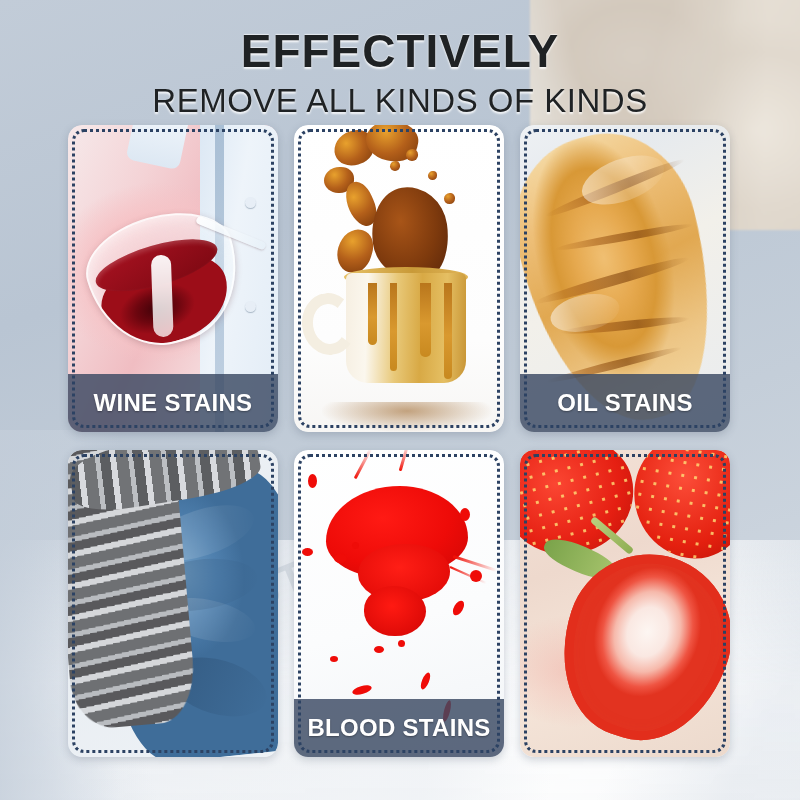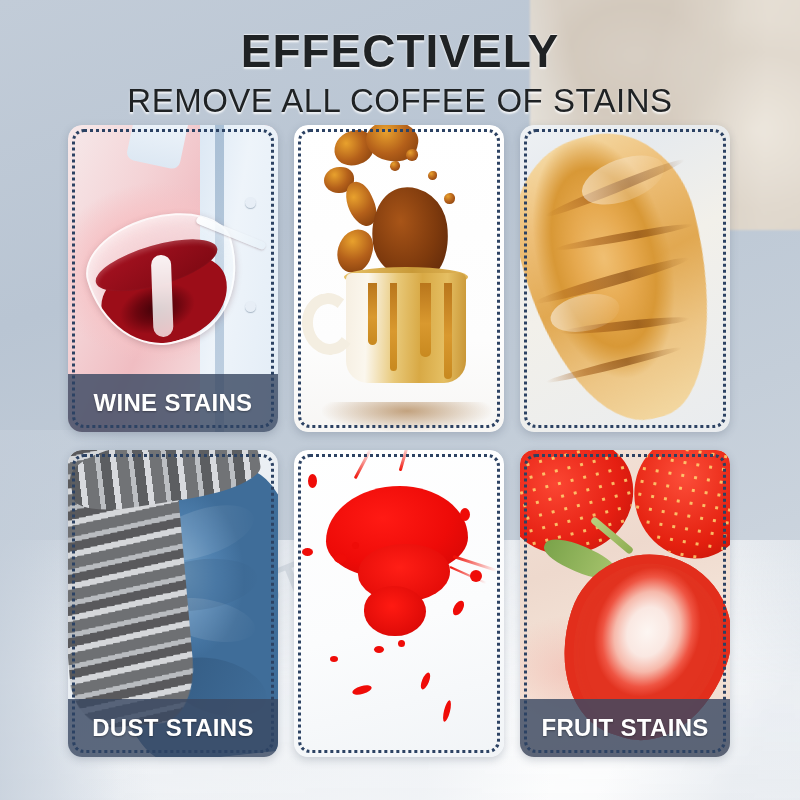--- a/index.html
+++ b/index.html
@@ -423,21 +423,21 @@
 
 <div id="poster">
 
   <div class="bg-bedding"></div>
   <div class="bg-fabric-bottom"></div>
   <div class="bg-left-band"></div>
   <div class="bg-watermark">DUST DRY</div>
 
   <div class="headline">
     <span class="line1">EFFECTIVELY</span>
-    <span class="line2">REMOVE ALL COFFEE OF STAINS</span>
+    <span class="line2">REMOVE ALL KINDS OF KINDS</span>
   </div>
 
   <div class="grid">
 
     <div class="card">
       <div class="card-photo ph-wine">
         <div class="wine-shirt-r"></div>
         <div class="wine-placket"></div>
         <div class="wine-btn" style="top:72px;"></div>
         <div class="wine-btn" style="top:176px;"></div>
@@ -488,36 +488,36 @@
         <div class="oil-body"></div>
         <div class="oil-streak" style="left:20px;  top:58px;  width:150px; height:10px; transform:rotate(-22deg);"></div>
         <div class="oil-streak" style="left:34px;  top:108px; width:140px; height:8px;  transform:rotate(-10deg);"></div>
         <div class="oil-streak" style="left:12px;  top:150px; width:160px; height:11px; transform:rotate(-16deg);"></div>
         <div class="oil-streak" style="left:40px;  top:196px; width:130px; height:9px;  transform:rotate(-6deg);"></div>
         <div class="oil-streak" style="left:24px;  top:236px; width:140px; height:8px;  transform:rotate(-14deg);"></div>
         <div class="oil-gloss" style="left:60px;  top:34px;  width:86px;  height:42px; transform:rotate(-20deg);"></div>
         <div class="oil-gloss" style="left:30px;  top:170px; width:70px;  height:36px; transform:rotate(-12deg);"></div>
       </div>
       <div class="card-border"></div>
+      <div class="card-label">
+        <span>OIL STAINS</span>
+      </div>
     </div>
 
     <div class="card">
       <div class="card-photo ph-dust">
         <div class="du-jacket"></div>
         <div class="du-fold" style="left:78px;  top:60px;  width:110px; height:46px; transform:rotate(-18deg);"></div>
         <div class="du-fold" style="left:92px;  top:150px; width:96px;  height:40px; transform:rotate(12deg);"></div>
         <div class="du-shade" style="left:70px;  top:110px; width:120px; height:50px; transform:rotate(-8deg);"></div>
         <div class="du-shade" style="left:100px; top:210px; width:100px; height:54px; transform:rotate(16deg);"></div>
         <div class="du-scarf"></div>
         <div class="du-scarf-top"></div>
       </div>
       <div class="card-border"></div>
-      <div class="card-label">
-        <span>DUST STAINS</span>
-      </div>
     </div>
 
     <div class="card">
       <div class="card-photo ph-blood">
         <div class="bl-main"></div>
         <div class="bl-mid"></div>
         <div class="bl-low"></div>
         <div class="bl-drop" style="left:14px;  top:24px;  width:9px;  height:14px;"></div>
         <div class="bl-drop" style="left:8px;   top:98px;  width:11px; height:8px;"></div>
         <div class="bl-drop" style="left:40px;  top:104px; width:13px; height:9px;"></div>
@@ -530,36 +530,36 @@
         <div class="bl-drop" style="left:36px;  top:206px; width:8px;  height:6px;"></div>
         <div class="bl-drop" style="left:58px;  top:236px; width:20px; height:8px; transform:rotate(-16deg);"></div>
         <div class="bl-drop" style="left:128px; top:222px; width:7px;  height:18px; transform:rotate(22deg);"></div>
         <div class="bl-drop" style="left:150px; top:250px; width:6px;  height:22px; transform:rotate(14deg);"></div>
         <div class="bl-streak" style="left:158px; top:112px; width:46px; height:3px; transform:rotate(18deg);"></div>
         <div class="bl-streak" style="left:154px; top:124px; width:40px; height:2px; transform:rotate(24deg);"></div>
         <div class="bl-streak" style="left:52px;  top:12px;  width:34px; height:3px; transform:rotate(-62deg);"></div>
         <div class="bl-streak" style="left:96px;  top:6px;   width:28px; height:3px; transform:rotate(-74deg);"></div>
       </div>
       <div class="card-border"></div>
+      <div class="card-label">
+        <span>BLOOD STAINS</span>
+      </div>
     </div>
 
     <div class="card">
       <div class="card-photo ph-fruit">
         <div class="fr-whole-l">
             <div class="fr-seeds"></div>
           </div>
         <div class="fr-whole-r">
             <div class="fr-seeds"></div>
           </div>
         <div class="fr-leaf"></div>
         <div class="fr-stem"></div>
         <div class="fr-half">
             <div class="fr-half-edge"></div>
           </div>
       </div>
       <div class="card-border"></div>
-      <div class="card-label">
-        <span>FRUIT STAINS</span>
-      </div>
     </div>
 
   </div>
 </div>
 
 </body></html>

